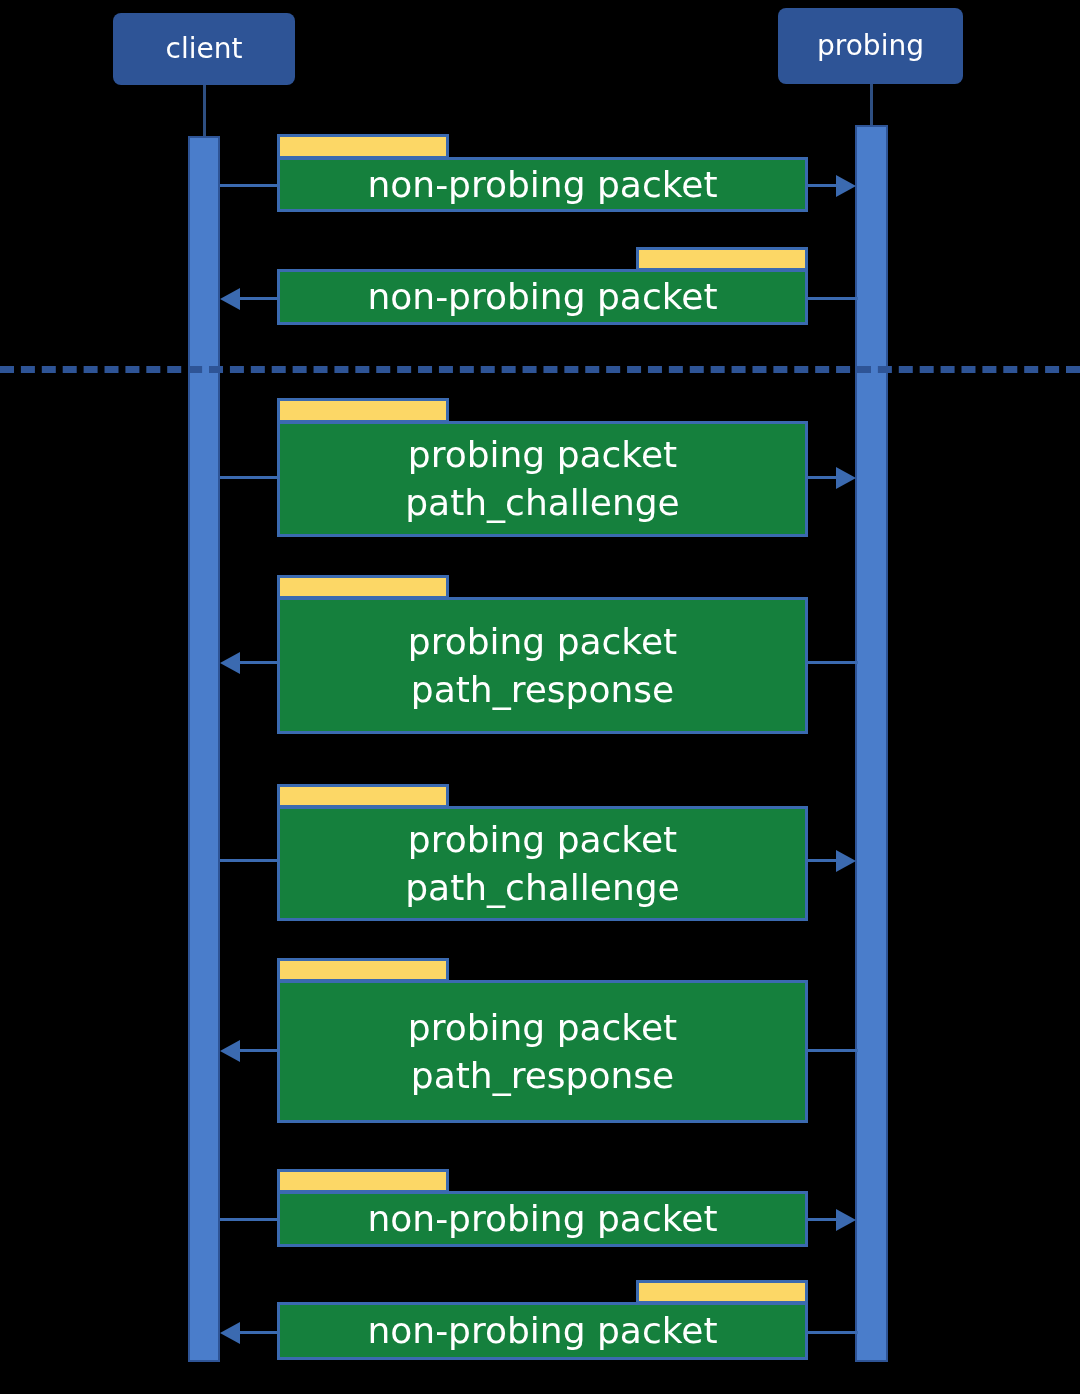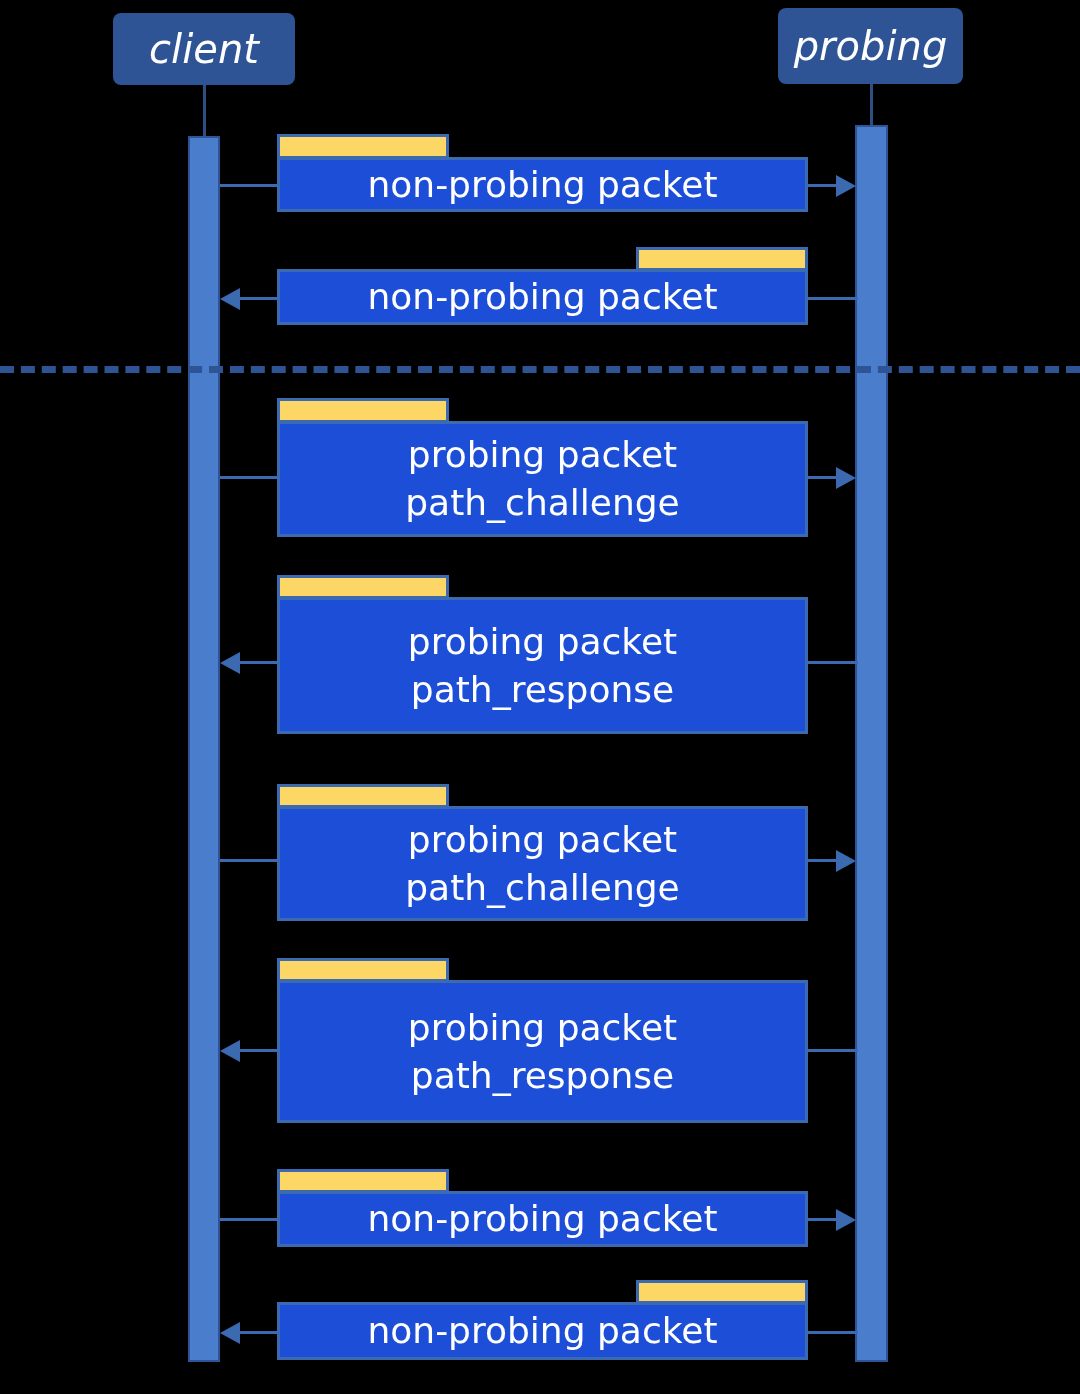--- a/index.html
+++ b/index.html
@@ -27,22 +27,21 @@
     display: flex;
     align-items: center;
     justify-content: center;
     font-size: 40px;
     line-height: 1;
     letter-spacing: 0px;
     box-sizing: border-box;
   }
   .participant-label {
     color: #FFFFFF;
-    font-size: 40px;
-    font-style: italic;
+    font-size: 28px;
   }
 
   
   .lifeline-stem {
     position: absolute;
     width: 3px;
     background: #2E4F82;
   }
 
   
@@ -88,21 +87,21 @@
     box-sizing: border-box;
   }
   .note-tab {
     position: absolute;
     background: #FCD766;
     border: 3px solid #3B6AB0;
     box-sizing: border-box;
   }
   .note-body {
     position: absolute;
-    background: #1d4ed8;
+    background: #15803d;
     border: 3px solid #3B6AB0;
     box-sizing: border-box;
     display: flex;
     flex-direction: column;
     align-items: center;
     justify-content: center;
     color: #FFFFFF;
   }
   .note-text {
     color: #FFFFFF;

